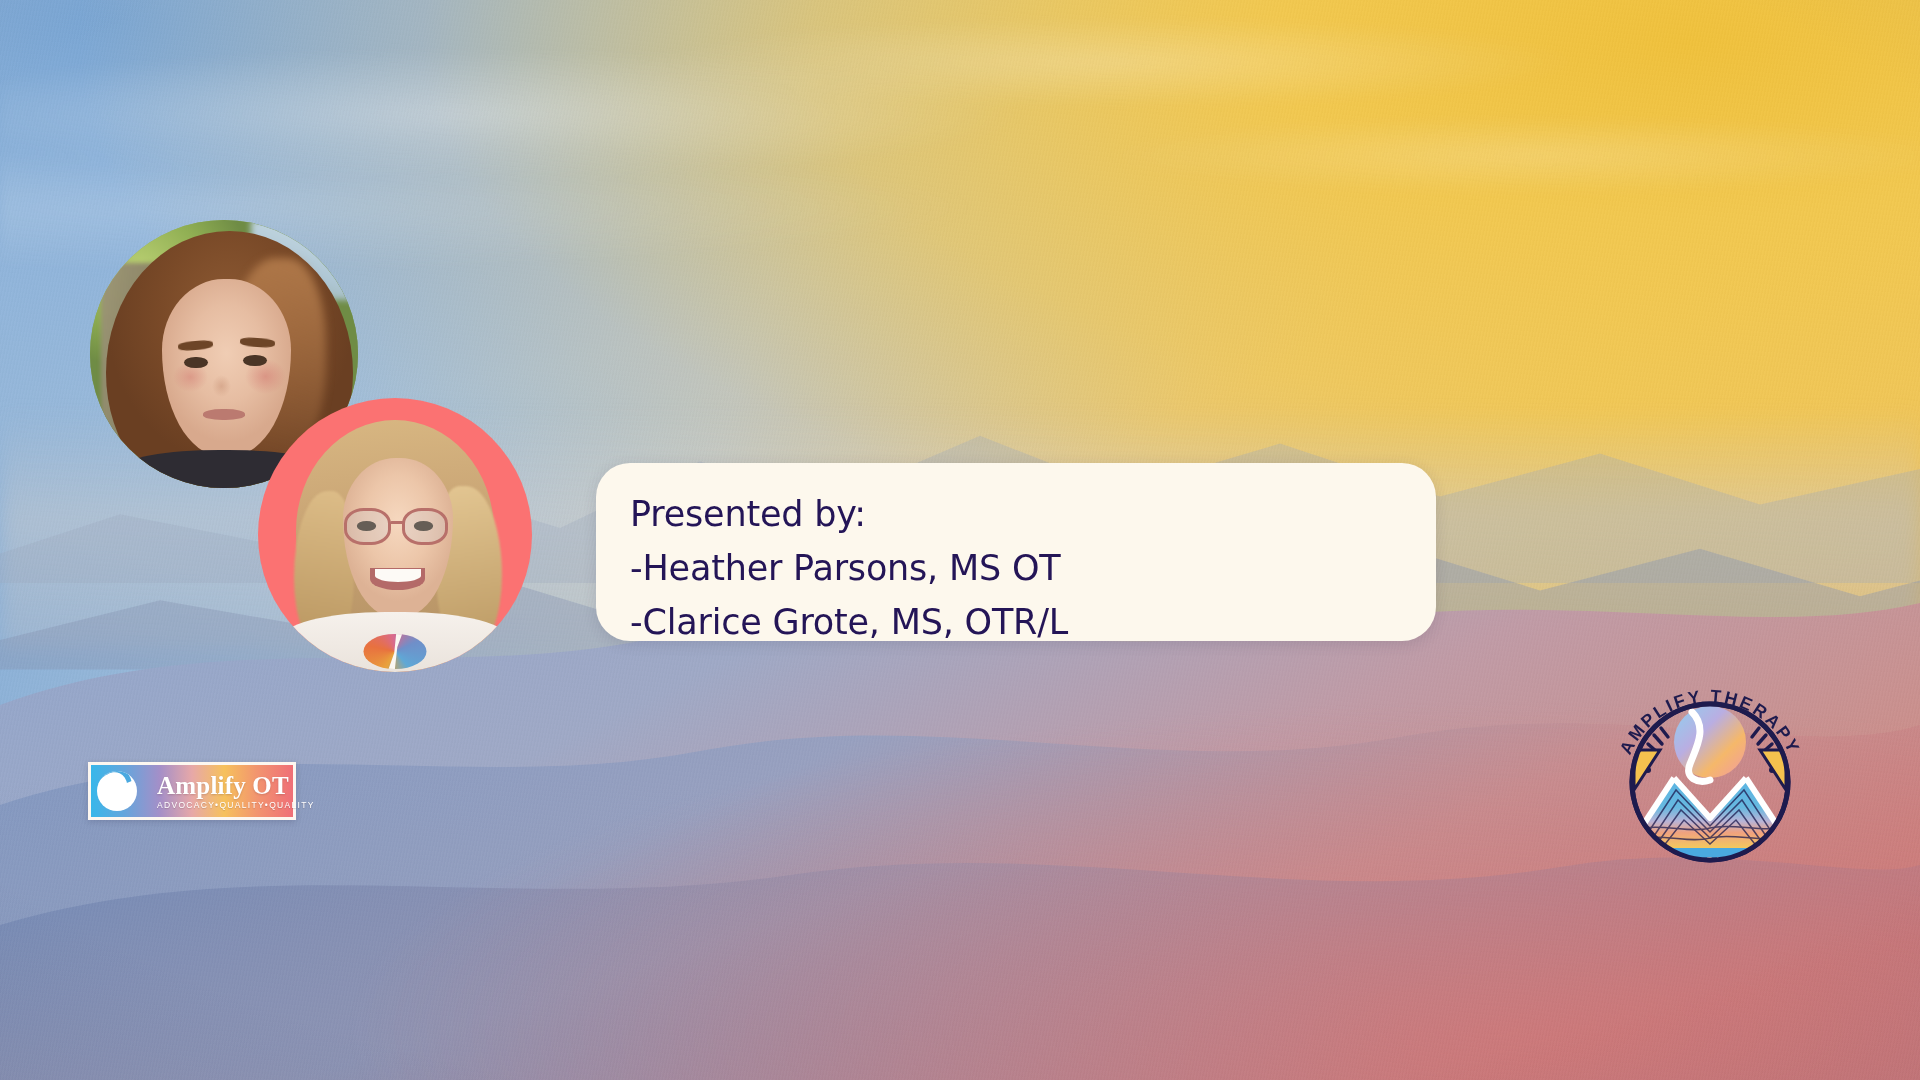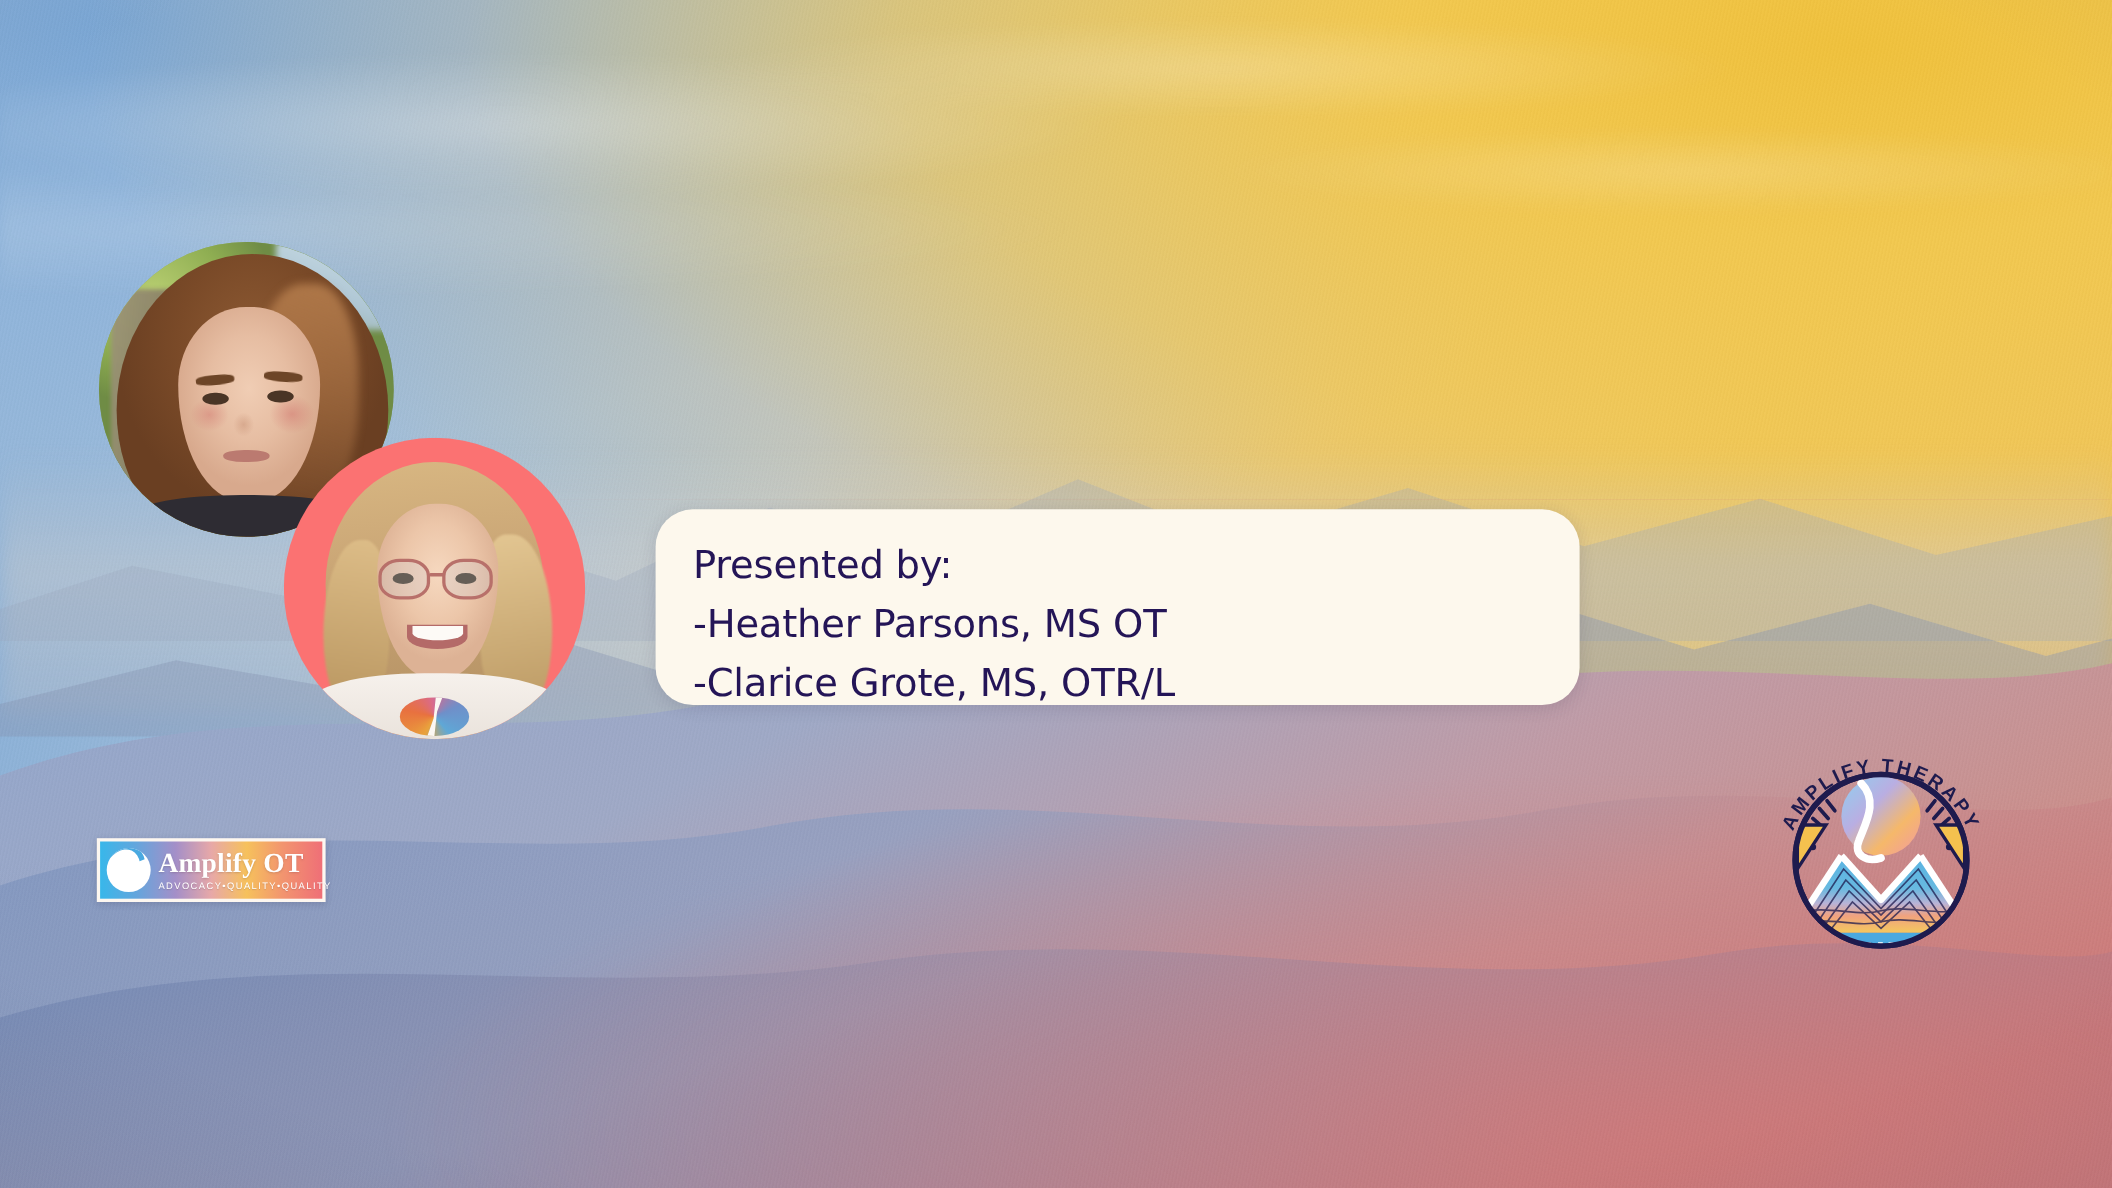--- a/index.html
+++ b/index.html
@@ -255,21 +255,21 @@
     transform:rotate(24deg);
   }
   .amplify-mark::after {
     content:""; position:absolute; right:-26%; top:-10%;
     width:82%; height:124%;
     border-radius:50%;
     border:5px solid #7fc4ea;
     border-color:transparent #7fc4ea #7fc4ea transparent;
     transform:rotate(24deg);
   }
-  .amplify-text { margin-left:7px; line-height:1; }
+  .amplify-text { margin-left:20px; line-height:1; }
   .amplify-name {
     font-family:"Liberation Serif","DejaVu Serif", serif;
     font-weight:bold; font-size:25px; color:#ffffff;
     text-shadow:0 1px 2px rgba(90,60,60,0.25);
     letter-spacing:.2px;
   }
   .amplify-tag {
     font-family:"Liberation Sans", sans-serif;
     font-size:8.5px; color:#ffffff; letter-spacing:1.3px;
     margin-top:3px; white-space:nowrap;

